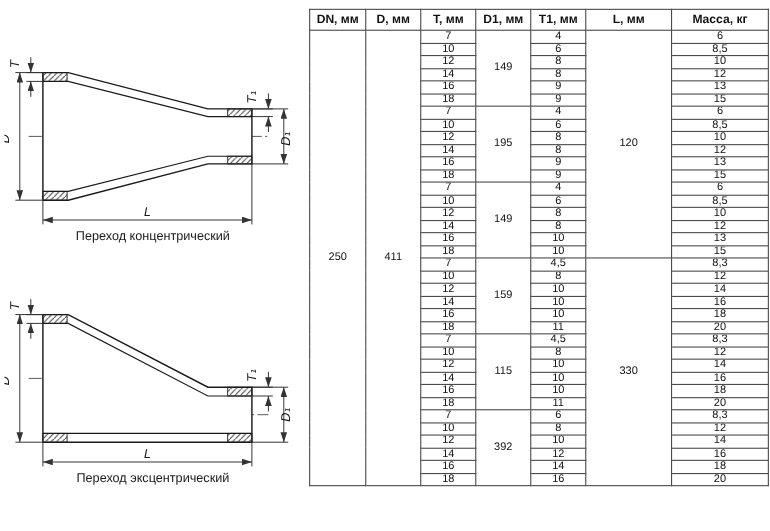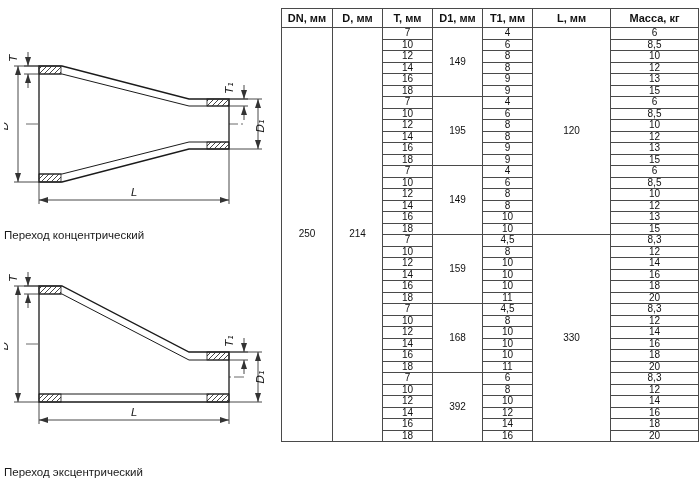--- a/index.html
+++ b/index.html
@@ -4,24 +4,24 @@
 <style>
   * { margin:0; padding:0; box-sizing:border-box; }
   html,body { background:#fff; }
   body {
     width:700px; height:483px; position:relative; overflow:hidden;
     font-family:"Liberation Sans","DejaVu Sans",sans-serif; color:#111;
   }
   .drawing { position:absolute; left:4px; width:270px; height:195px; }
   #drawing-concentric { top:14px; }
   #drawing-eccentric  { top:234px; }
-  .caption { position:absolute; left:4px; width:270px; 
-             font-size:11.5px; color:#1a1a1a;margin-top:20px; }
+  .caption { position:absolute; left:4px; width:270px; text-align:center;
+             font-size:11.5px; color:#1a1a1a; }
   #caption-concentric { top:209px; }
-  #caption-eccentric  { top:446px; }
+  #caption-eccentric  { top:429px; }
 
   table.spec {
     position:absolute; left:281px; top:8px; width:417px;
     border-collapse:collapse; table-layout:fixed;
     font-family:"Liberation Sans","DejaVu Sans",sans-serif;
   }
   .spec th, .spec td {
     border:1px solid #4a4a4a; text-align:center; vertical-align:middle;
     overflow:hidden; white-space:nowrap;
   }
@@ -150,21 +150,21 @@
         <th>T, мм</th>
         <th>D1, мм</th>
         <th>T1, мм</th>
         <th>L, мм</th>
         <th>Масса, кг</th>
       </tr>
   </thead>
   <tbody id="t-body">
       <tr>
         <td rowspan="36">250</td>
-        <td rowspan="36">214</td>
+        <td rowspan="36">411</td>
         <td>7</td>
         <td rowspan="6">149</td>
         <td>4</td>
         <td rowspan="18">120</td>
         <td>6</td>
       </tr>
       <tr>
         <td>10</td>
         <td>6</td>
         <td>8,5</td>
@@ -278,21 +278,21 @@
         <td>10</td>
         <td>18</td>
       </tr>
       <tr>
         <td>18</td>
         <td>11</td>
         <td>20</td>
       </tr>
       <tr>
         <td>7</td>
-        <td rowspan="6">168</td>
+        <td rowspan="6">115</td>
         <td>4,5</td>
         <td>8,3</td>
       </tr>
       <tr>
         <td>10</td>
         <td>8</td>
         <td>12</td>
       </tr>
       <tr>
         <td>12</td>

